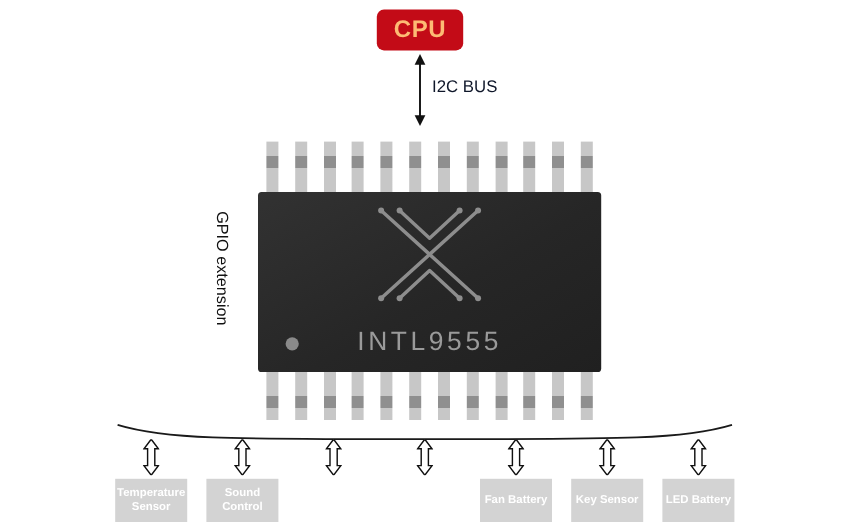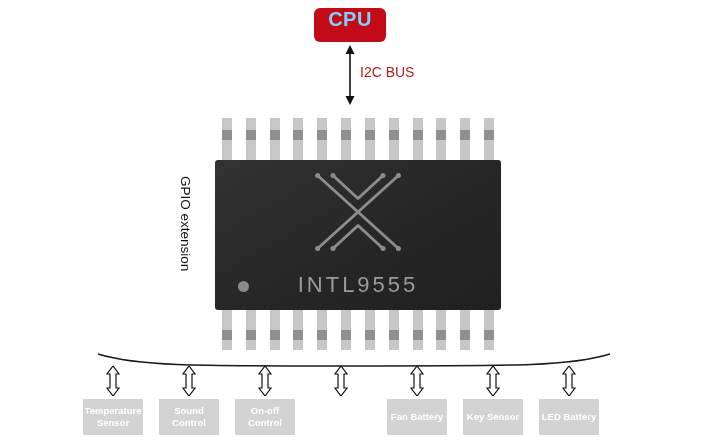--- a/index.html
+++ b/index.html
@@ -6,29 +6,29 @@
   body { font-family: "Liberation Sans", sans-serif; background: #ffffff; }
   .stage {
     position: relative; width: 720px; height: 440px;
     background: #ffffff; overflow: hidden;
   }
 
   
   .cpu-box {
     position: absolute; left: 314px; top: 8px; width: 72px; height: 34px;
     background: #c30b17; border-radius: 6px;
-    display: flex; align-items: flex-start; justify-content: center;
-    color: #7dd3fc; font-weight: bold; font-size: 20px; letter-spacing: 0.5px;
+    display: flex; align-items: center; justify-content: center;
+    color: #fdba74; font-weight: bold; font-size: 20px; letter-spacing: 0.5px;
   }
 
   
   .i2c-arrow { position: absolute; left: 342px; top: 45px; }
   .i2c-label {
     position: absolute; left: 360px; top: 64px;
-    font-size: 14px; color: #b91c1c;
+    font-size: 14px; color: #0f172a;
   }
 
   
   .pin-row {
     position: absolute; left: 216px; width: 284px;
     display: flex; justify-content: space-between; padding: 0 6px;
   }
   .pin-row.top { top: 118px; height: 42px; }
   .pin-row.bottom { top: 310px; height: 40px; }
   .pin { width: 10px; height: 100%; }
@@ -61,21 +61,21 @@
     writing-mode: vertical-rl;
     display: flex; align-items: center; justify-content: center;
     font-size: 13.5px; color: #111111;
   }
 
   
   .brace { position: absolute; left: 95px; top: 351px; }
 
   
   .peri-row {
-    position: absolute; left: 83px; top: 366px; width: 516px;
+    position: absolute; left: 96px; top: 366px; width: 516px;
     display: flex; gap: 16px;
   }
   .peri-item {
     flex: 1; display: flex; flex-direction: column; align-items: center;
   }
   .peri-arrow { display: block; margin-bottom: 3px; }
   .peri-box {
     width: 100%; min-height: 36px; background: #d3d3d3;
     display: flex; align-items: center; justify-content: center;
     text-align: center; color: #ffffff; font-weight: bold;
@@ -167,21 +167,20 @@
     <div class="peri-item">
       <svg class="peri-arrow" width="14" height="30" viewBox="0 0 14 30">
           <polygon points="7,0 13,8 10,8 10,22 13,22 7,30 1,22 4,22 4,8 1,8" fill="#fff" stroke="#111" stroke-width="1.2"></polygon>
         </svg>
       <div class="peri-box">Sound Control</div>
     </div>
     <div class="peri-item">
       <svg class="peri-arrow" width="14" height="30" viewBox="0 0 14 30">
           <polygon points="7,0 13,8 10,8 10,22 13,22 7,30 1,22 4,22 4,8 1,8" fill="#fff" stroke="#111" stroke-width="1.2"></polygon>
         </svg>
-      <div class="peri-box">On-off Control</div>
     </div>
     <div class="peri-item">
       <svg class="peri-arrow" width="14" height="30" viewBox="0 0 14 30">
           <polygon points="7,0 13,8 10,8 10,22 13,22 7,30 1,22 4,22 4,8 1,8" fill="#fff" stroke="#111" stroke-width="1.2"></polygon>
         </svg>
     </div>
     <div class="peri-item">
       <svg class="peri-arrow" width="14" height="30" viewBox="0 0 14 30">
           <polygon points="7,0 13,8 10,8 10,22 13,22 7,30 1,22 4,22 4,8 1,8" fill="#fff" stroke="#111" stroke-width="1.2"></polygon>
         </svg>

